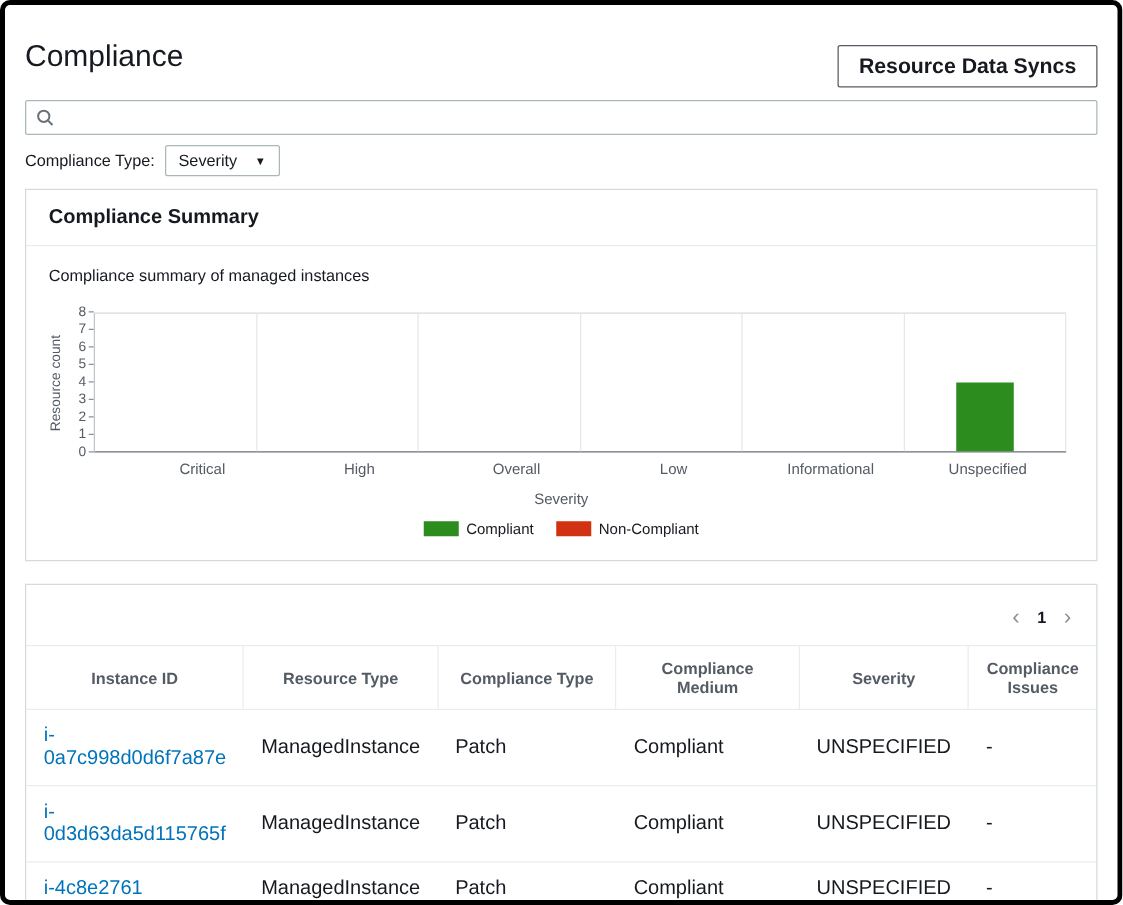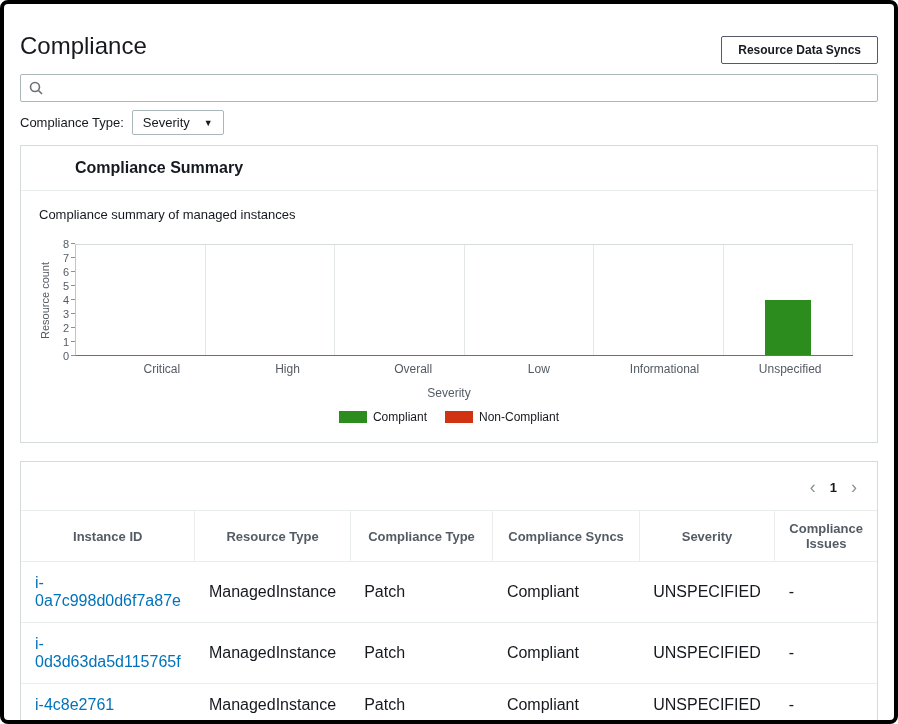--- a/index.html
+++ b/index.html
@@ -12,21 +12,21 @@
     background:#fff; padding:24px 14px 14px 14px;
     overflow:hidden;
   }
 
   
   .top-row { display:flex; align-items:flex-start; justify-content:space-between; padding:4px 2px 8px 2px; }
   .page-title { font-size:24px; font-weight:400; color:#16191f; }
   .rds-button {
     border:1px solid #545b64; border-radius:2px; background:#fff;
     font-family:"Liberation Sans", sans-serif;
-    font-size:12px; font-weight:700; color:#16191f;
+    font-size:17px; font-weight:700; color:#16191f;
     padding:6px 16px; margin-top:4px; cursor:pointer;margin-left:24px;
   }
 
   
   .search-wrap { position:relative; margin:2px 2px 0 2px; }
   .search-input {
     width:100%; height:28px; border:1px solid #aab7b8; border-radius:2px;
     padding:0 8px 0 30px; font-size:13px; font-family:"Liberation Sans", sans-serif;
     color:#16191f; outline:none;
   }
@@ -39,21 +39,21 @@
     display:flex; align-items:center; gap:14px;
     border:1px solid #aab7b8; border-radius:2px; background:#fff;
     padding:4px 10px; font-size:13px; color:#16191f; cursor:pointer;
   }
   .caret { font-size:9px; color:#16191f; }
 
   
   .card { border:1px solid #d5dbdb; background:#fff; margin:4px 2px 0 2px; }
   .card + .card { margin-top:18px; }
   .card-header { padding:13px 18px; border-bottom:1px solid #eaeded; }
-  .card-title { font-size:16px; font-weight:700; color:#16191f;margin-left:36px; }
+  .card-title { font-size:16px; font-weight:700; color:#16191f; }
 
   
   .card-body { padding:16px 18px 18px 18px; }
   .chart-subtitle { font-size:13px; color:#16191f; margin-bottom:22px; }
   .chart-area { display:flex; margin:0 6px 0 0; }
   .ylab {
     writing-mode:vertical-rl; transform:rotate(180deg);
     font-size:11px; color:#545b64; text-align:center;
     height:112px; margin-right:2px;
   }
@@ -195,21 +195,21 @@
       <span class="page-number">1</span>
       <span class="page-chevron">›</span>
     </div>
 
     <table class="instances">
       <thead>
         <tr>
             <th class="col-w0">Instance ID</th>
             <th class="col-w1">Resource Type</th>
             <th class="col-w2">Compliance Type</th>
-            <th class="col-w3">Compliance Syncs</th>
+            <th class="col-w3">Compliance Medium</th>
             <th class="col-w4">Severity</th>
             <th class="col-w5">Compliance Issues</th>
           </tr>
       </thead>
       <tbody>
           <tr>
             <td><a class="instance-link">i-0a7c998d0d6f7a87e</a></td>
             <td>ManagedInstance</td>
             <td>Patch</td>
             <td>Compliant</td>

